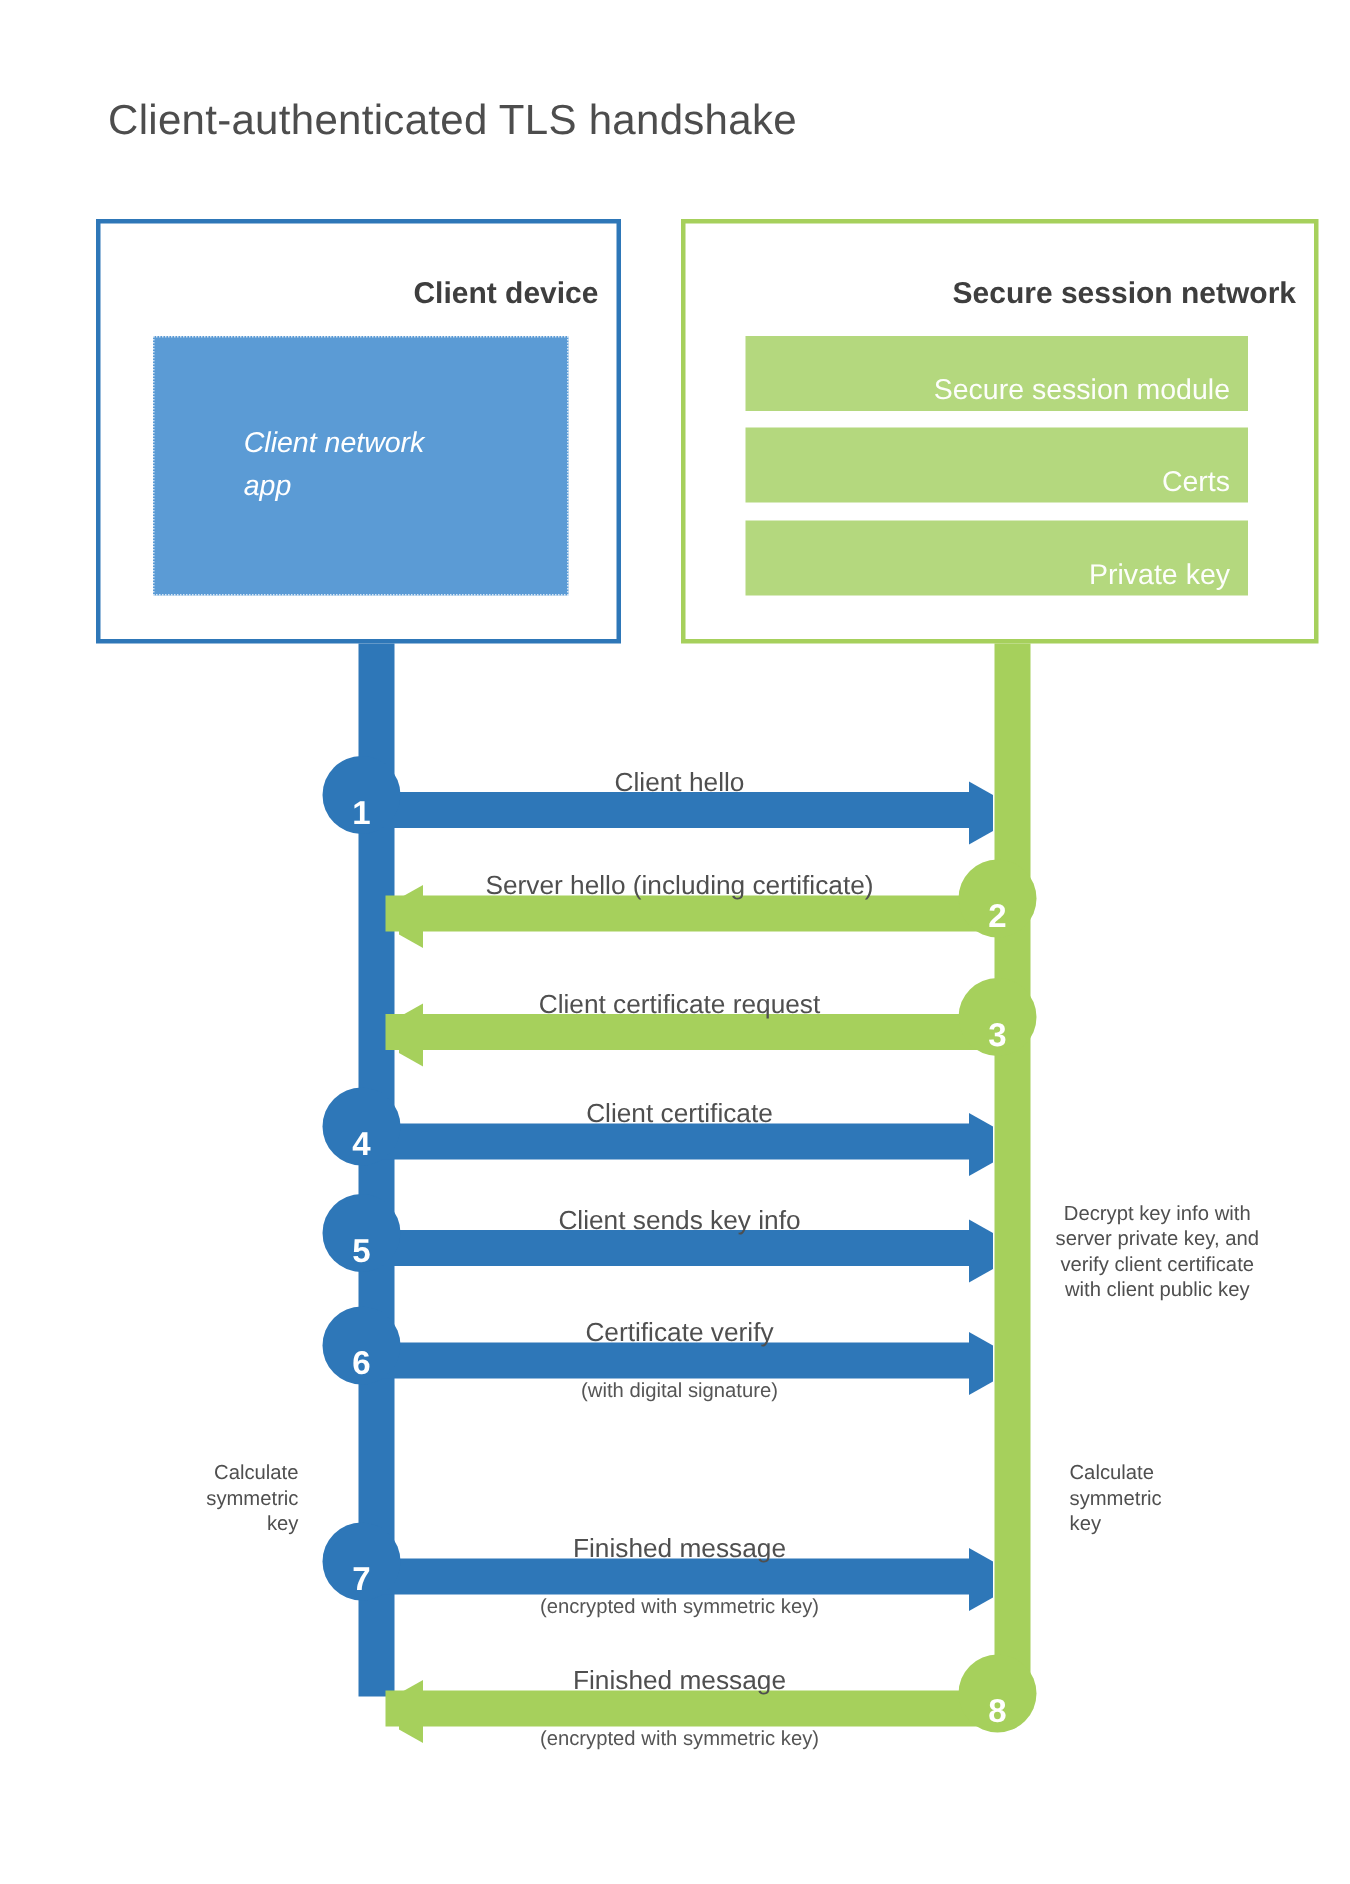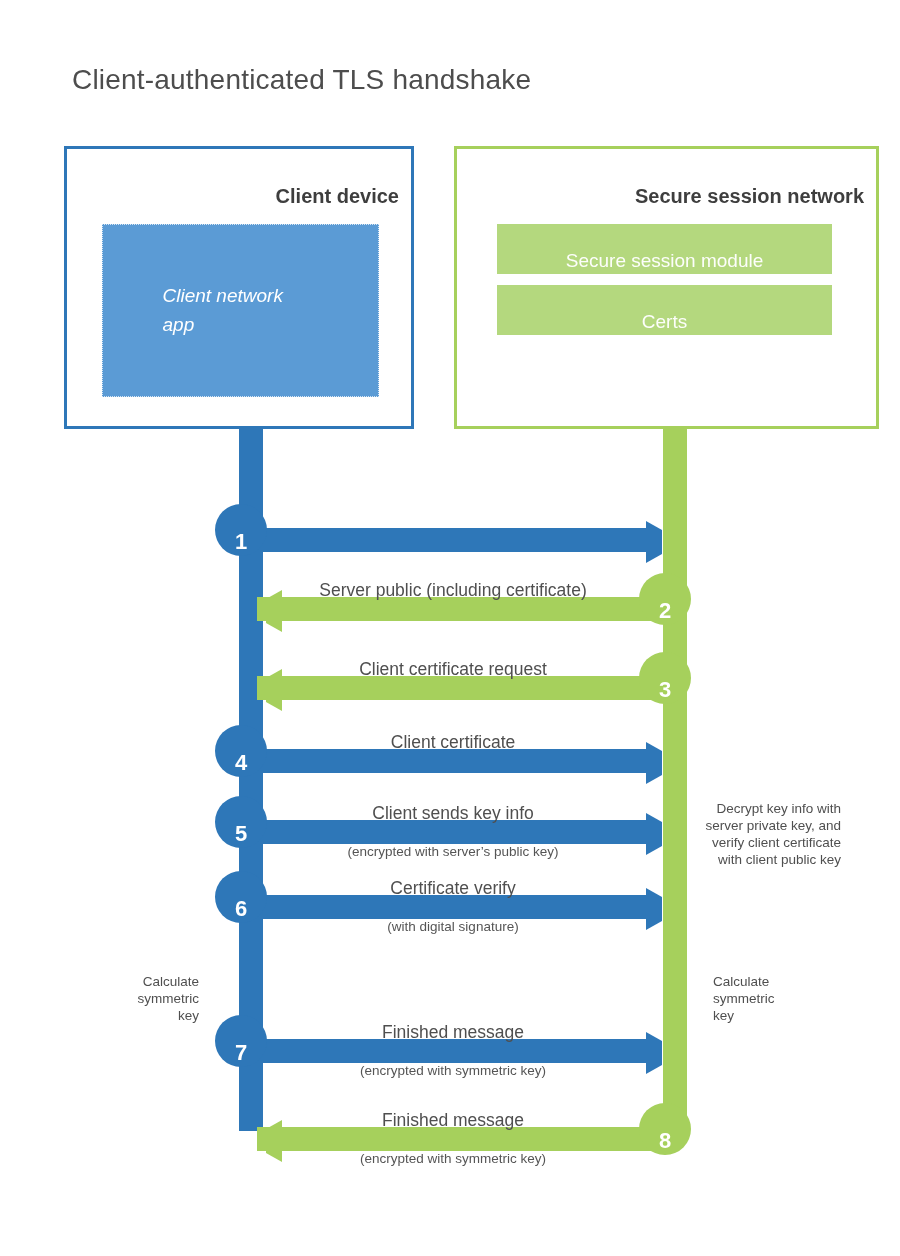--- a/index.html
+++ b/index.html
@@ -79,21 +79,21 @@
     line-height: 1.5;
   }
   .server-bar {
     position: absolute;
     left: 40px;
     width: 335px;
     height: 50px;
     background: var(--green_fill);
     color: #fdfefb;
     font-size: 19px;
-    text-align: center;
+    text-align: right;
     line-height: 50px;
   }
   .server-bar.b0 { top: 75px; }
   .server-bar.b1 { top: 136px; }
   .server-bar.b2 { top: 198px; }
   
   .lifeline { position: absolute; width: 4px; top: 405px; }
   .lifeline.blue  { left: 215px; height: 702px; background: var(--blue); }
   .lifeline.green { left: 639px; height: 700px; background: var(--green); }
   
@@ -146,21 +146,21 @@
   }
   .step.blue  .step-circle { left: 191px; background: var(--blue); }
   .step.green .step-circle { left: 615px; background: var(--green); }
   
   .side-note {
     position: absolute;
     font-size: 13.5px;
     line-height: 17px;
     color: var(--label_text);
   }
-  .note-decrypt { left: 666px; top: 764px; width: 163px; text-align: right; }
+  .note-decrypt { left: 666px; top: 764px; width: 163px; text-align: center; }
   .note-calc-left { left: 87px; top: 937px; width: 100px; text-align: right; }
   .note-calc-right { left: 677px; top: 937px; width: 100px; text-align: left; }
 </style>
 </head>
 <body>
 
 <div class="canvas">
 
   <div class="diagram-title">Client-authenticated TLS handshake</div>
 
@@ -168,35 +168,37 @@
     <div class="comp-title">Client device</div>
     <div class="client-app">
       <span>Client network app</span>
     </div>
   </div>
 
   <div class="comp-box server-box">
     <div class="comp-title">Secure session network</div>
     <div class="server-bar b0">Secure session module</div>
     <div class="server-bar b1">Certs</div>
+    <div class="server-bar b2">Private key</div>
   </div>
 
   <div class="lifeline blue"></div>
   <div class="lifeline green"></div>
 
   <div class="step blue" style="--y:506px">
     <div class="arrow-line"></div>
     <div class="arrow-head"></div>
+    <div class="step-label">Client hello</div>
     <div class="step-circle">1</div>
   </div>
 
   <div class="step green" style="--y:575px">
     <div class="arrow-line"></div>
     <div class="arrow-head"></div>
-    <div class="step-label">Server public (including certificate)</div>
+    <div class="step-label">Server hello (including certificate)</div>
     <div class="step-circle">2</div>
   </div>
 
   <div class="step green" style="--y:654px">
     <div class="arrow-line"></div>
     <div class="arrow-head"></div>
     <div class="step-label">Client certificate request</div>
     <div class="step-circle">3</div>
   </div>
 
@@ -204,21 +206,20 @@
     <div class="arrow-line"></div>
     <div class="arrow-head"></div>
     <div class="step-label">Client certificate</div>
     <div class="step-circle">4</div>
   </div>
 
   <div class="step blue" style="--y:798px">
     <div class="arrow-line"></div>
     <div class="arrow-head"></div>
     <div class="step-label">Client sends key info</div>
-    <div class="step-sublabel">(encrypted with server’s public key)</div>
     <div class="step-circle">5</div>
   </div>
 
   <div class="step blue" style="--y:873px">
     <div class="arrow-line"></div>
     <div class="arrow-head"></div>
     <div class="step-label">Certificate verify</div>
     <div class="step-sublabel">(with digital signature)</div>
     <div class="step-circle">6</div>
   </div>

